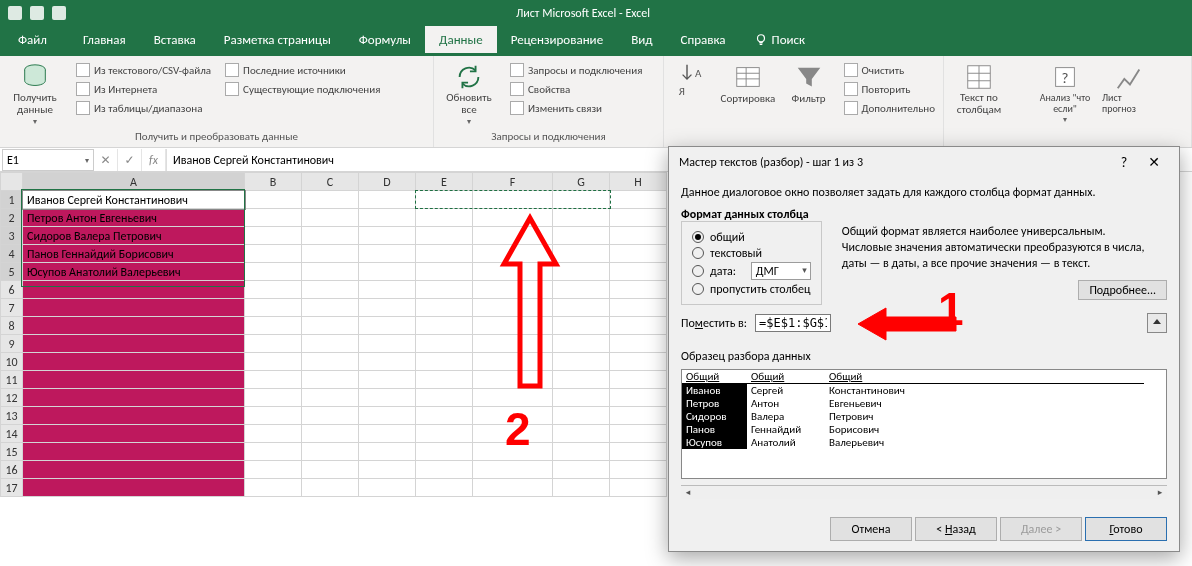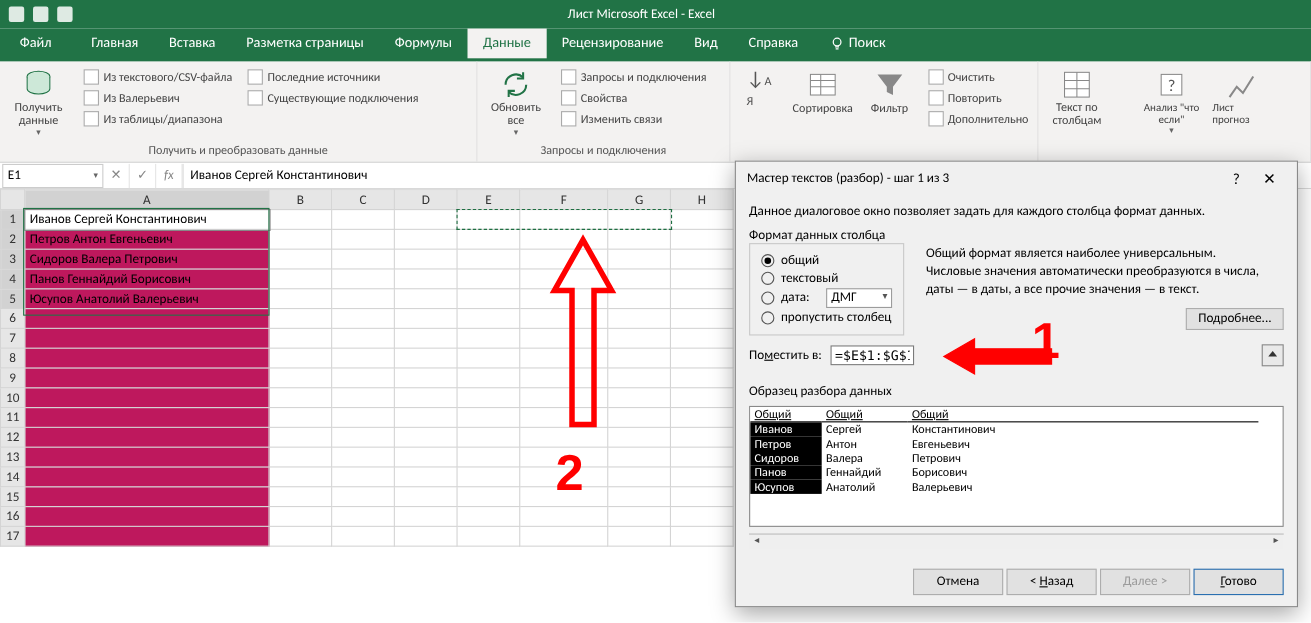--- a/index.html
+++ b/index.html
@@ -57,21 +57,21 @@
   .anno { position: absolute; pointer-events: none; z-index: 5;}
   .anno .num { font-size: 46px; font-weight: 700; color: #f00; font-family: Arial, sans-serif; }
 
   
   .dialog { position: absolute; left: 668px; top: 146px; width: 512px; height: 406px; background: #f0f0f0; border: 1px solid #8a8a8a; box-shadow: 0 6px 20px rgba(0,0,0,0.35); font-size: 12px; color: #000; display:flex; flex-direction:column;}
   .dialog .dlg-title { height: 30px; display: flex; align-items: center; padding: 0 10px; font-size: 12px; }
   .dialog .dlg-title .spacer { flex: 1; }
   .dialog .dlg-close { width: 30px; text-align: center; font-size: 14px; cursor: pointer; }
   .dialog .dlg-body { padding: 8px 12px; flex:1; display:flex; flex-direction:column; gap:6px;justify-content:space-between;}
   .dlg-intro { font-size: 12px; }
-  .fieldset-label { font-size: 12px; margin-top: 2px; }
+  .fieldset-label { font-size: 12px; margin-top: 2px; font-weight: bold; }
   .radio-frame { border: 1px solid #c8c8c8; padding: 6px 10px; display: inline-block; }
   .radio-row { display: flex; align-items: center; gap: 6px; font-size: 12px; margin: 2px 0;}
   .radio { width: 12px; height: 12px; border: 1px solid #555; border-radius: 50%; display: inline-flex; align-items: center; justify-content: center; }
   .radio.checked::after { content:""; width:6px; height:6px; background:#000; border-radius:50%; }
   .combo { border: 1px solid #9c9c9c; background:#fff; padding:1px 18px 1px 4px; font-size:12px; position:relative; width:60px; display:inline-block;}
   .combo::after{content:"▾"; position:absolute; right:3px; top:1px; font-size:9px; color:#555;}
   .link-btn { background:#e1e1e1; border:1px solid #adadad; padding:2px 10px; font-size:12px; cursor:pointer;}
   .dest-row { display:flex; align-items:center; gap:8px; margin-top:2px;}
   .dest-row input { flex: 0 0 72px; border:1px solid #7a7a7a; padding:1px 3px; font-size:12px; font-family: monospace;}
   .range-btn { width:20px; height:20px; border:1px solid #888; background:#e9e9e9; display:flex; align-items:center; justify-content:center; cursor:pointer; margin-left:auto;}
@@ -132,21 +132,21 @@
         <span style="text-align:center;line-height:1.1">Получить данные</span>
         <span class="drop">▾</span>
       </div>
       <div class="rg-col">
         <span class="rg-item">
             <span class="micon"></span>
             <span>Из текстового/CSV-файла</span>
           </span>
         <span class="rg-item">
             <span class="micon"></span>
-            <span>Из Валерьевич</span>
+            <span>Из Интернета</span>
           </span>
         <span class="rg-item">
             <span class="micon"></span>
             <span>Из таблицы/диапазона</span>
           </span>
       </div>
       <div class="rg-col">
         <span class="rg-item">
             <span class="micon"></span>
             <span>Последние источники</span>

